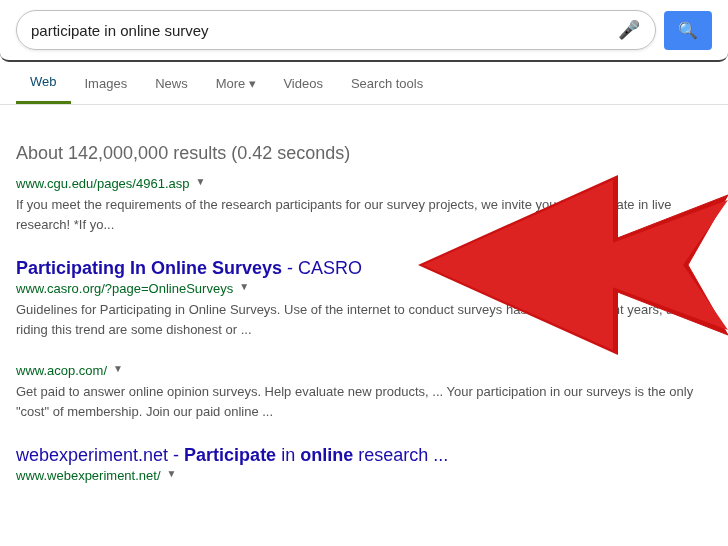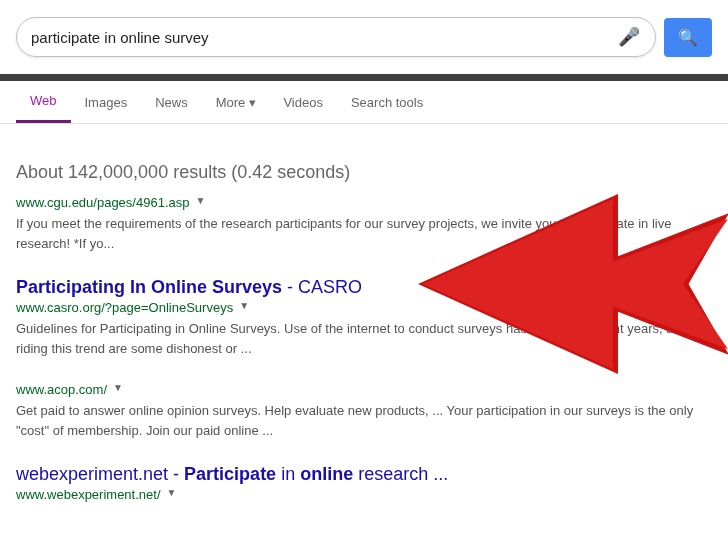--- a/index.html
+++ b/index.html
@@ -2,24 +2,25 @@
 <html><head>
   <meta charset="utf-8">
   <style>
     * { margin: 0; padding: 0; box-sizing: border-box; }
     body { font-family: Arial, sans-serif; background: #fff; width: 728px; height: 546px; overflow: hidden; font-size: 14px; }
 
     
     .search-bar-container {
       display: flex;
       align-items: center;
-      padding: 17px 16px;
+      padding: 10px 16px;
       background: #fff;
-      border-bottom: 7px solid #404040;
+      border-bottom: 2px solid #404040;
       gap: 8px;
+      border-radius: 9px;
     }
     .search-input-wrapper {
       flex: 1;
       display: flex;
       align-items: center;
       border: 1px solid #c0c0c0;
       border-radius: 24px;
       padding: 8px 14px;
       box-shadow: 0 1px 3px rgba(0,0,0,0.1);
     }
@@ -57,22 +58,22 @@
     .nav-tab {
       padding: 12px 14px;
       font-size: 13px;
       color: #666;
       cursor: pointer;
       position: relative;
       white-space: nowrap;
       text-decoration: none;
     }
     .nav-tab.active {
-      color: #a21caf;
-      border-bottom: 3px solid #701a75;
+      color: #0c4a6e;
+      border-bottom: 3px solid #4d7c0f;
     }
 
     
     .results-area {
       padding: 8px 16px;
       position: relative;
     }
     .results-count {
       font-size: 18px;
       color: #666;

